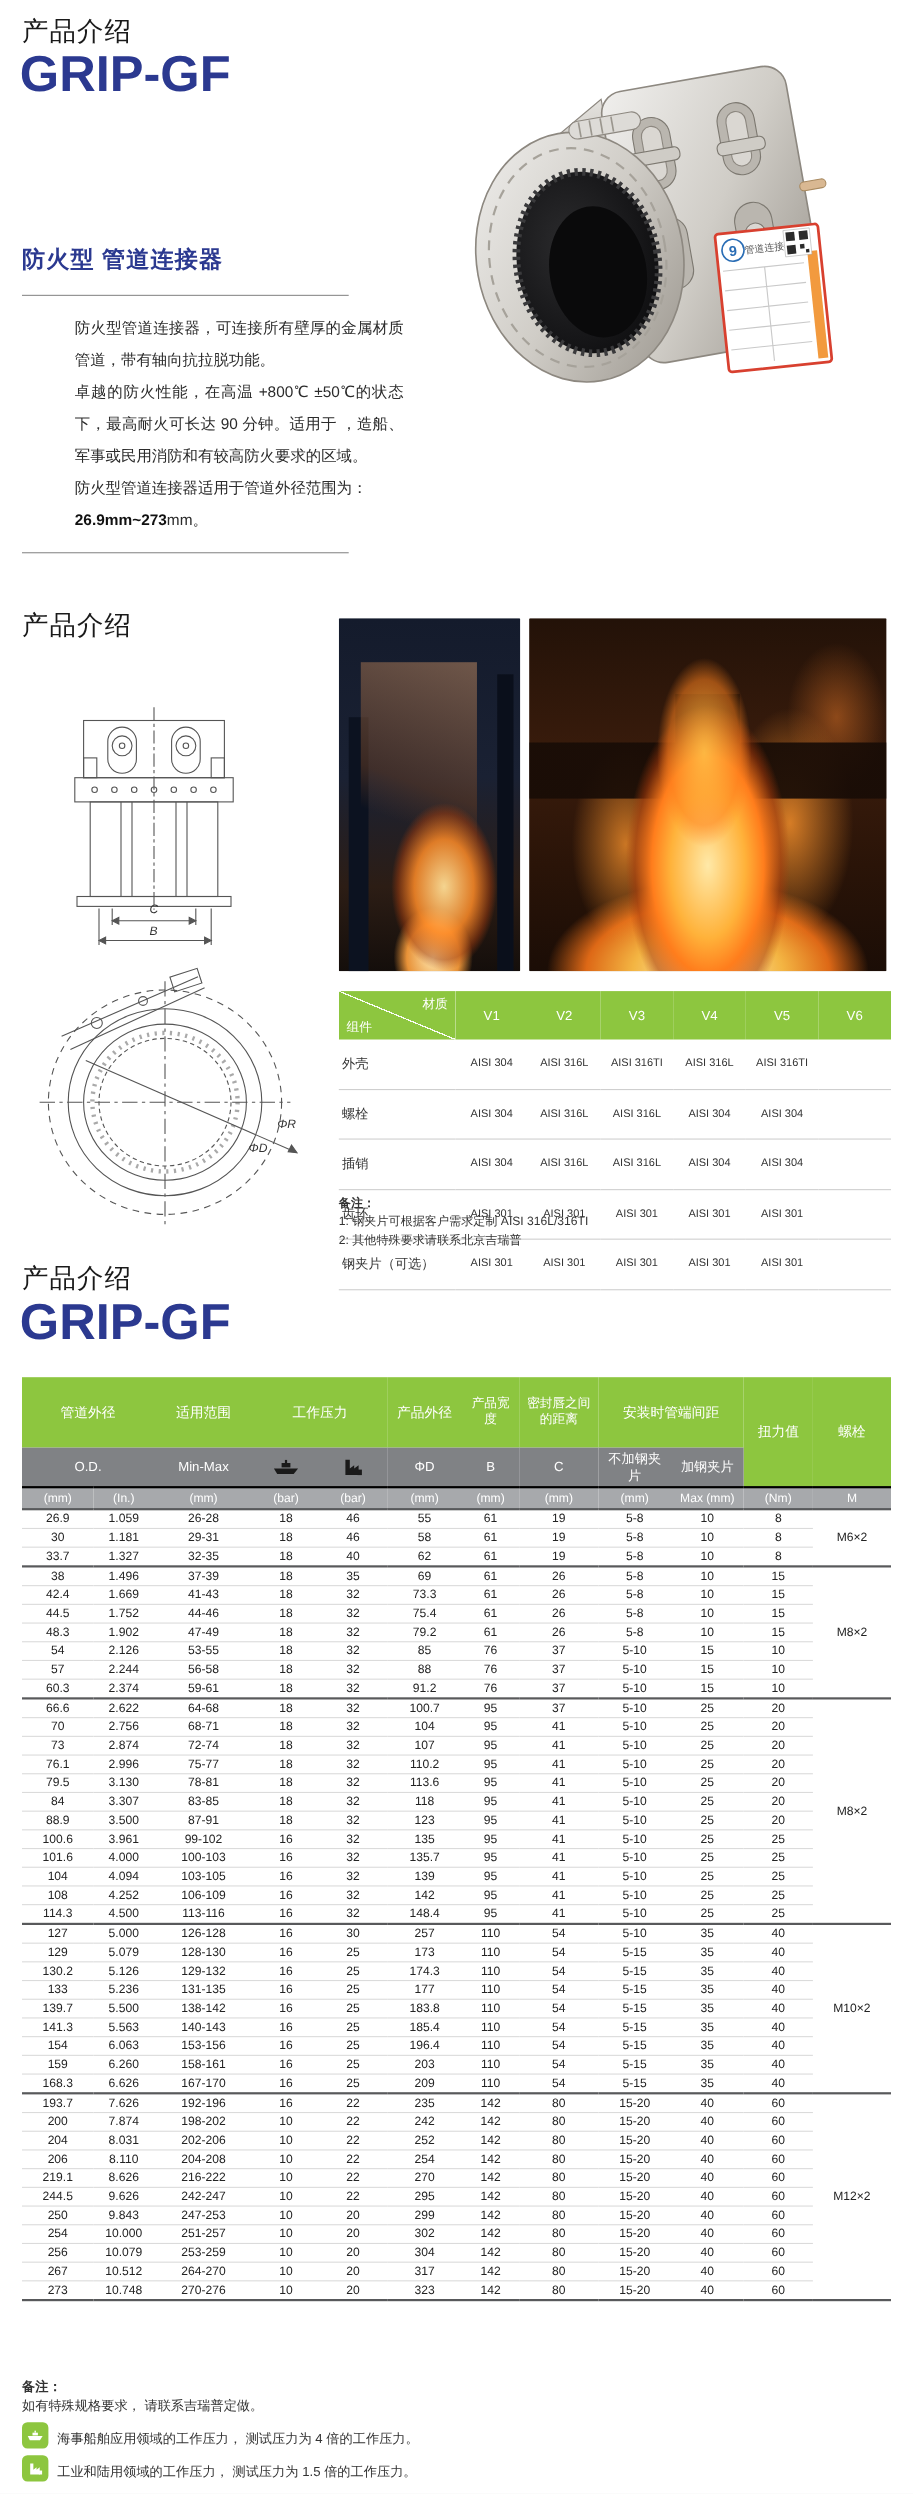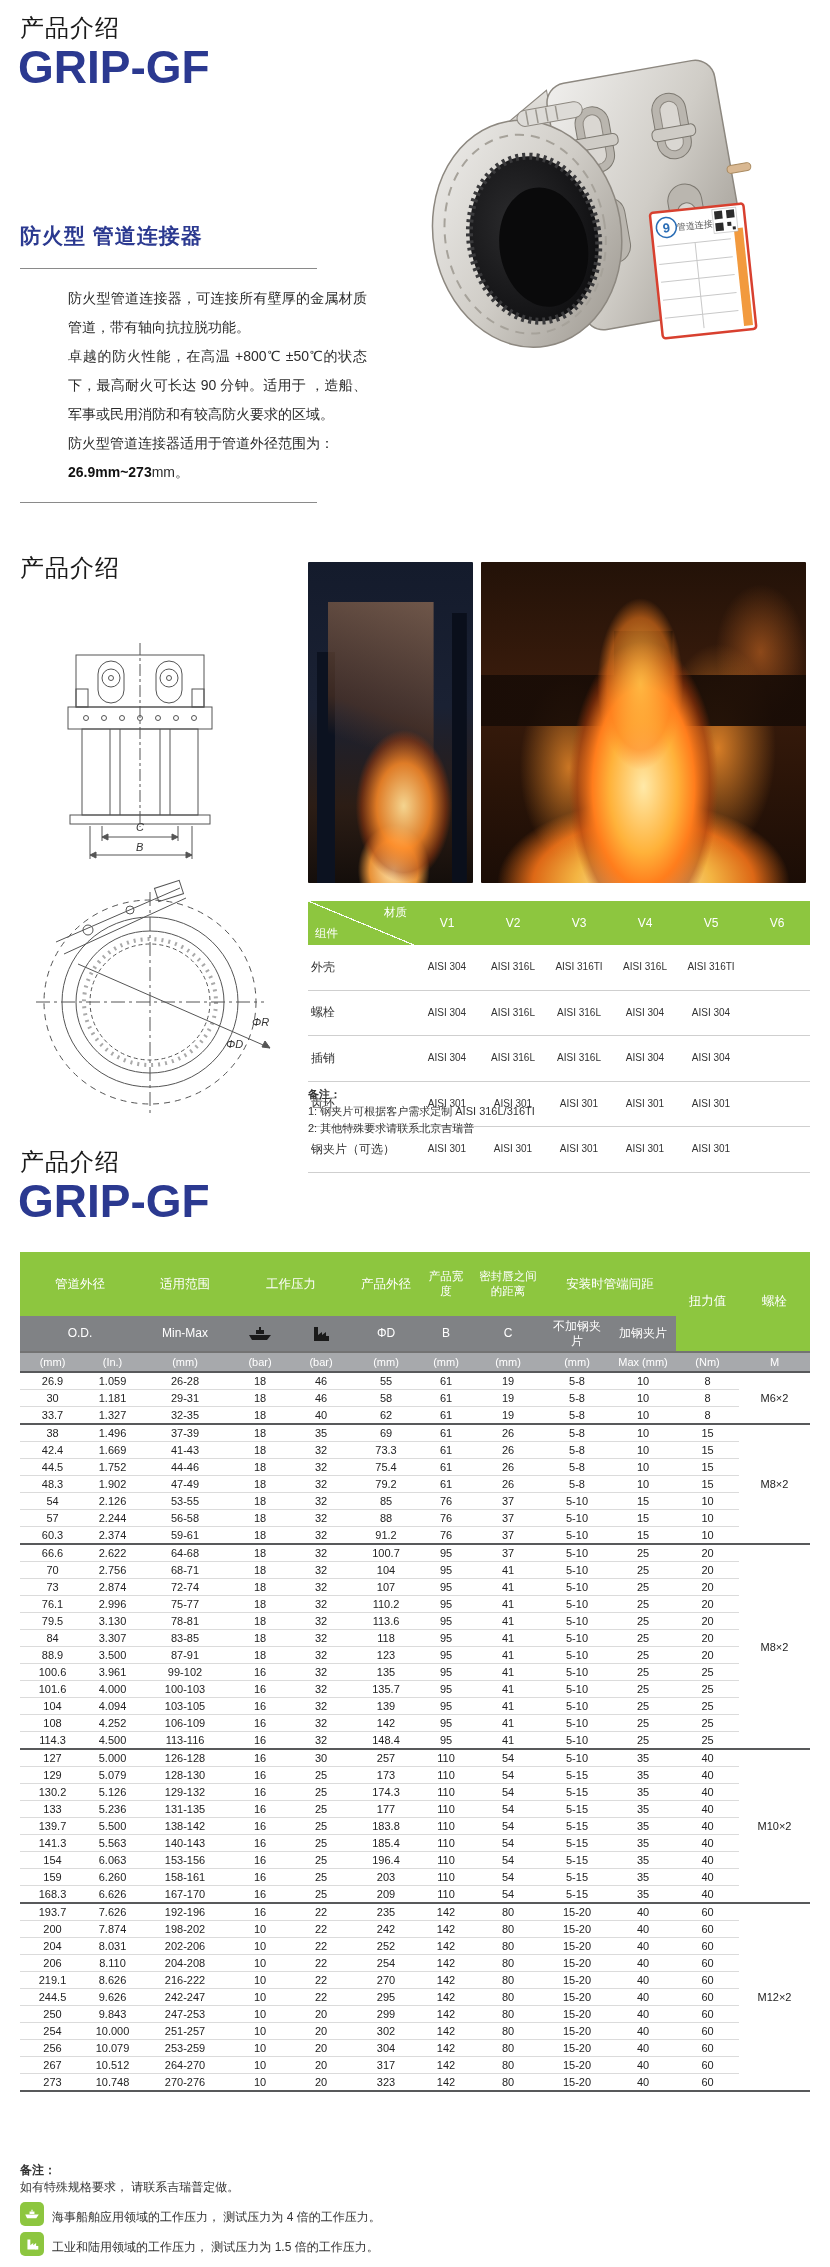--- a/index.html
+++ b/index.html
@@ -61,21 +61,21 @@
   .mat-notes { font-size:11px; color:#333; line-height:17px; }
   .mat-notes .nt { font-weight:800; }
 
   
   .spec-table { border-collapse:collapse; table-layout:fixed; width:790px; border-bottom:2px solid #58595B; }
   .spec-table thead th { color:#fff; font-weight:normal; vertical-align:middle; text-align:center; }
   .spec-table tr.h1 th { background:#8DC63F; font-size:12.5px; height:64px; line-height:1.3; padding:0 5px; }
   .spec-table tr.h1 th.small { font-size:11.5px; }
   .spec-table tr.h2 th { background:#808285; font-size:12px; height:36px; line-height:1.2; padding:0 4px; }
   .spec-table tr.h1 th.span2 { background:#8DC63F; }
-  .spec-table tr.units td { background:#A7A9AC; color:#fff; font-size:11px; height:20px; text-align:center; border-top:2px solid #737373; }
+  .spec-table tr.units td { background:#A7A9AC; color:#fff; font-size:11px; height:20px; text-align:center; border-top:2px solid #000000; }
   .spec-table tbody td { text-align:center; font-size:11px; color:#232323; height:15px; padding:1px 0; border-bottom:1px solid #DBDBDB; line-height:14px; }
   .spec-table tbody tr.g-start td { border-top:2px solid #58595B; }
   .spec-table tbody td.bolt { border-bottom:none; font-size:11px; color:#232323; }
   .hicon svg { display:inline-block; vertical-align:middle; }
 
   
   .bottom-notes { font-size:12px; color:#333; }
   .bottom-notes .nt { font-weight:800; font-size:12px; }
   .note-row { display:flex; align-items:flex-end; gap:8px; margin-top:6px; }
   .gicon { width:24px; height:24px; border-radius:5px; background:#8DC63F; display:flex; align-items:center; justify-content:center; flex:0 0 auto; }

